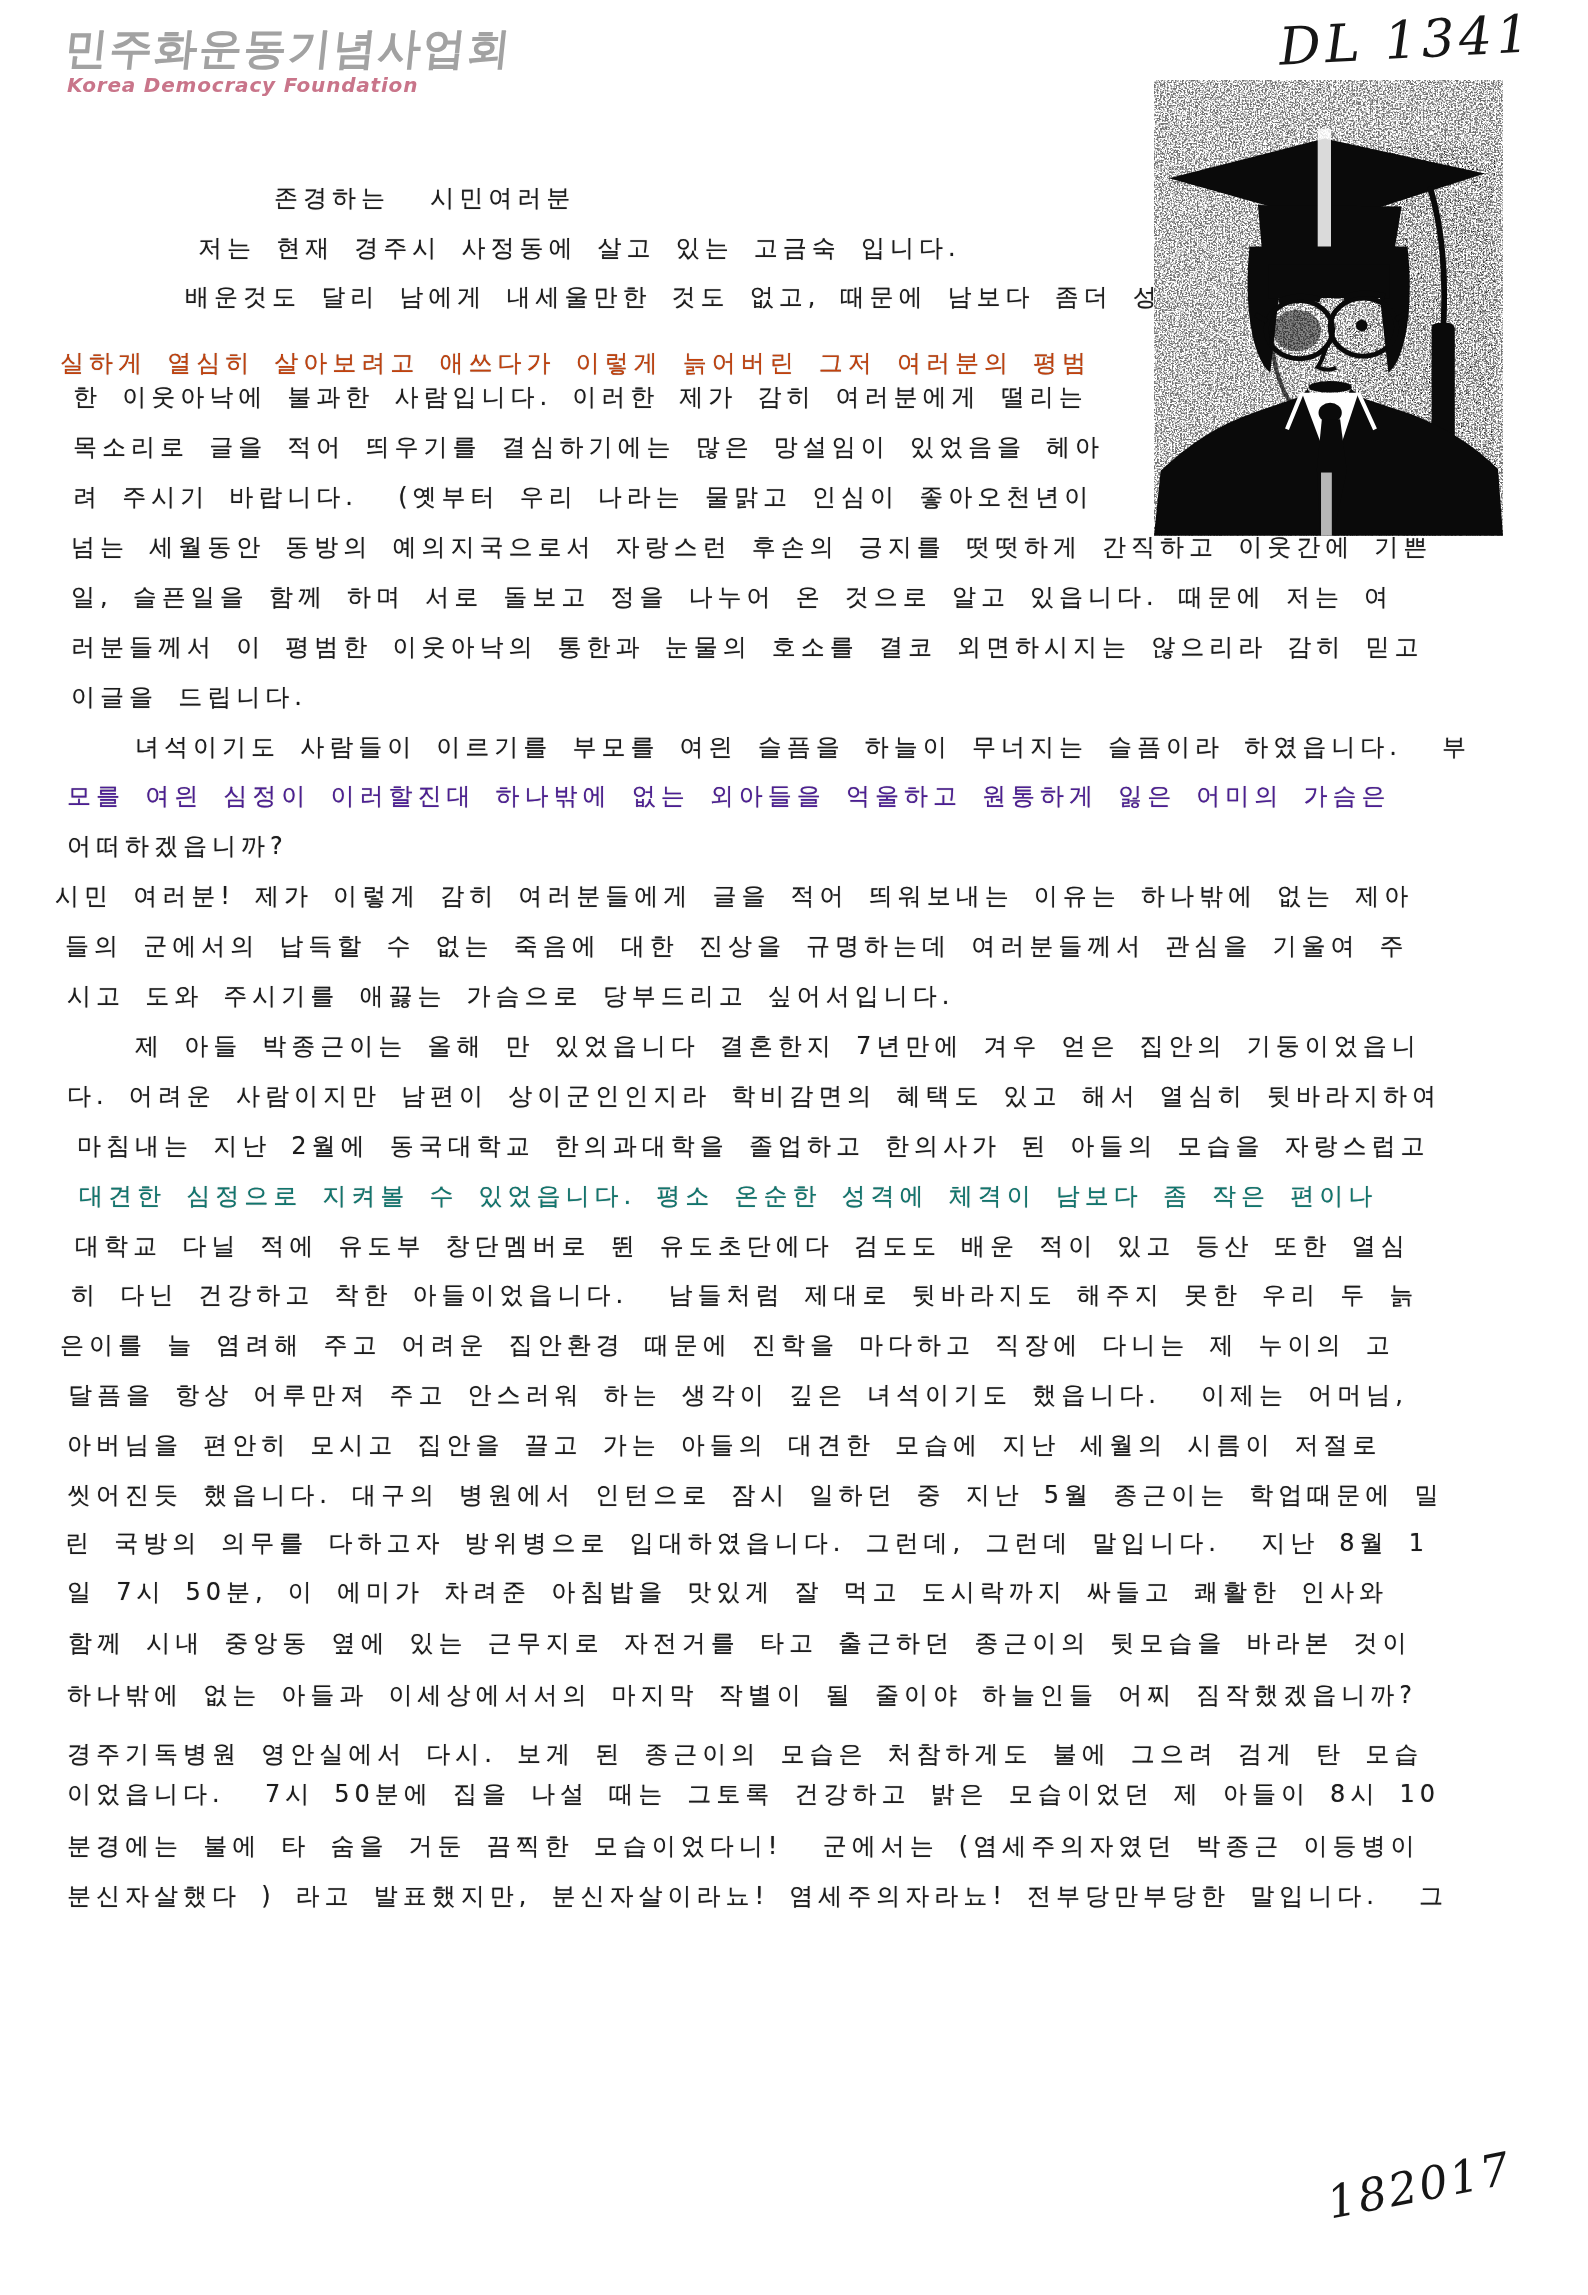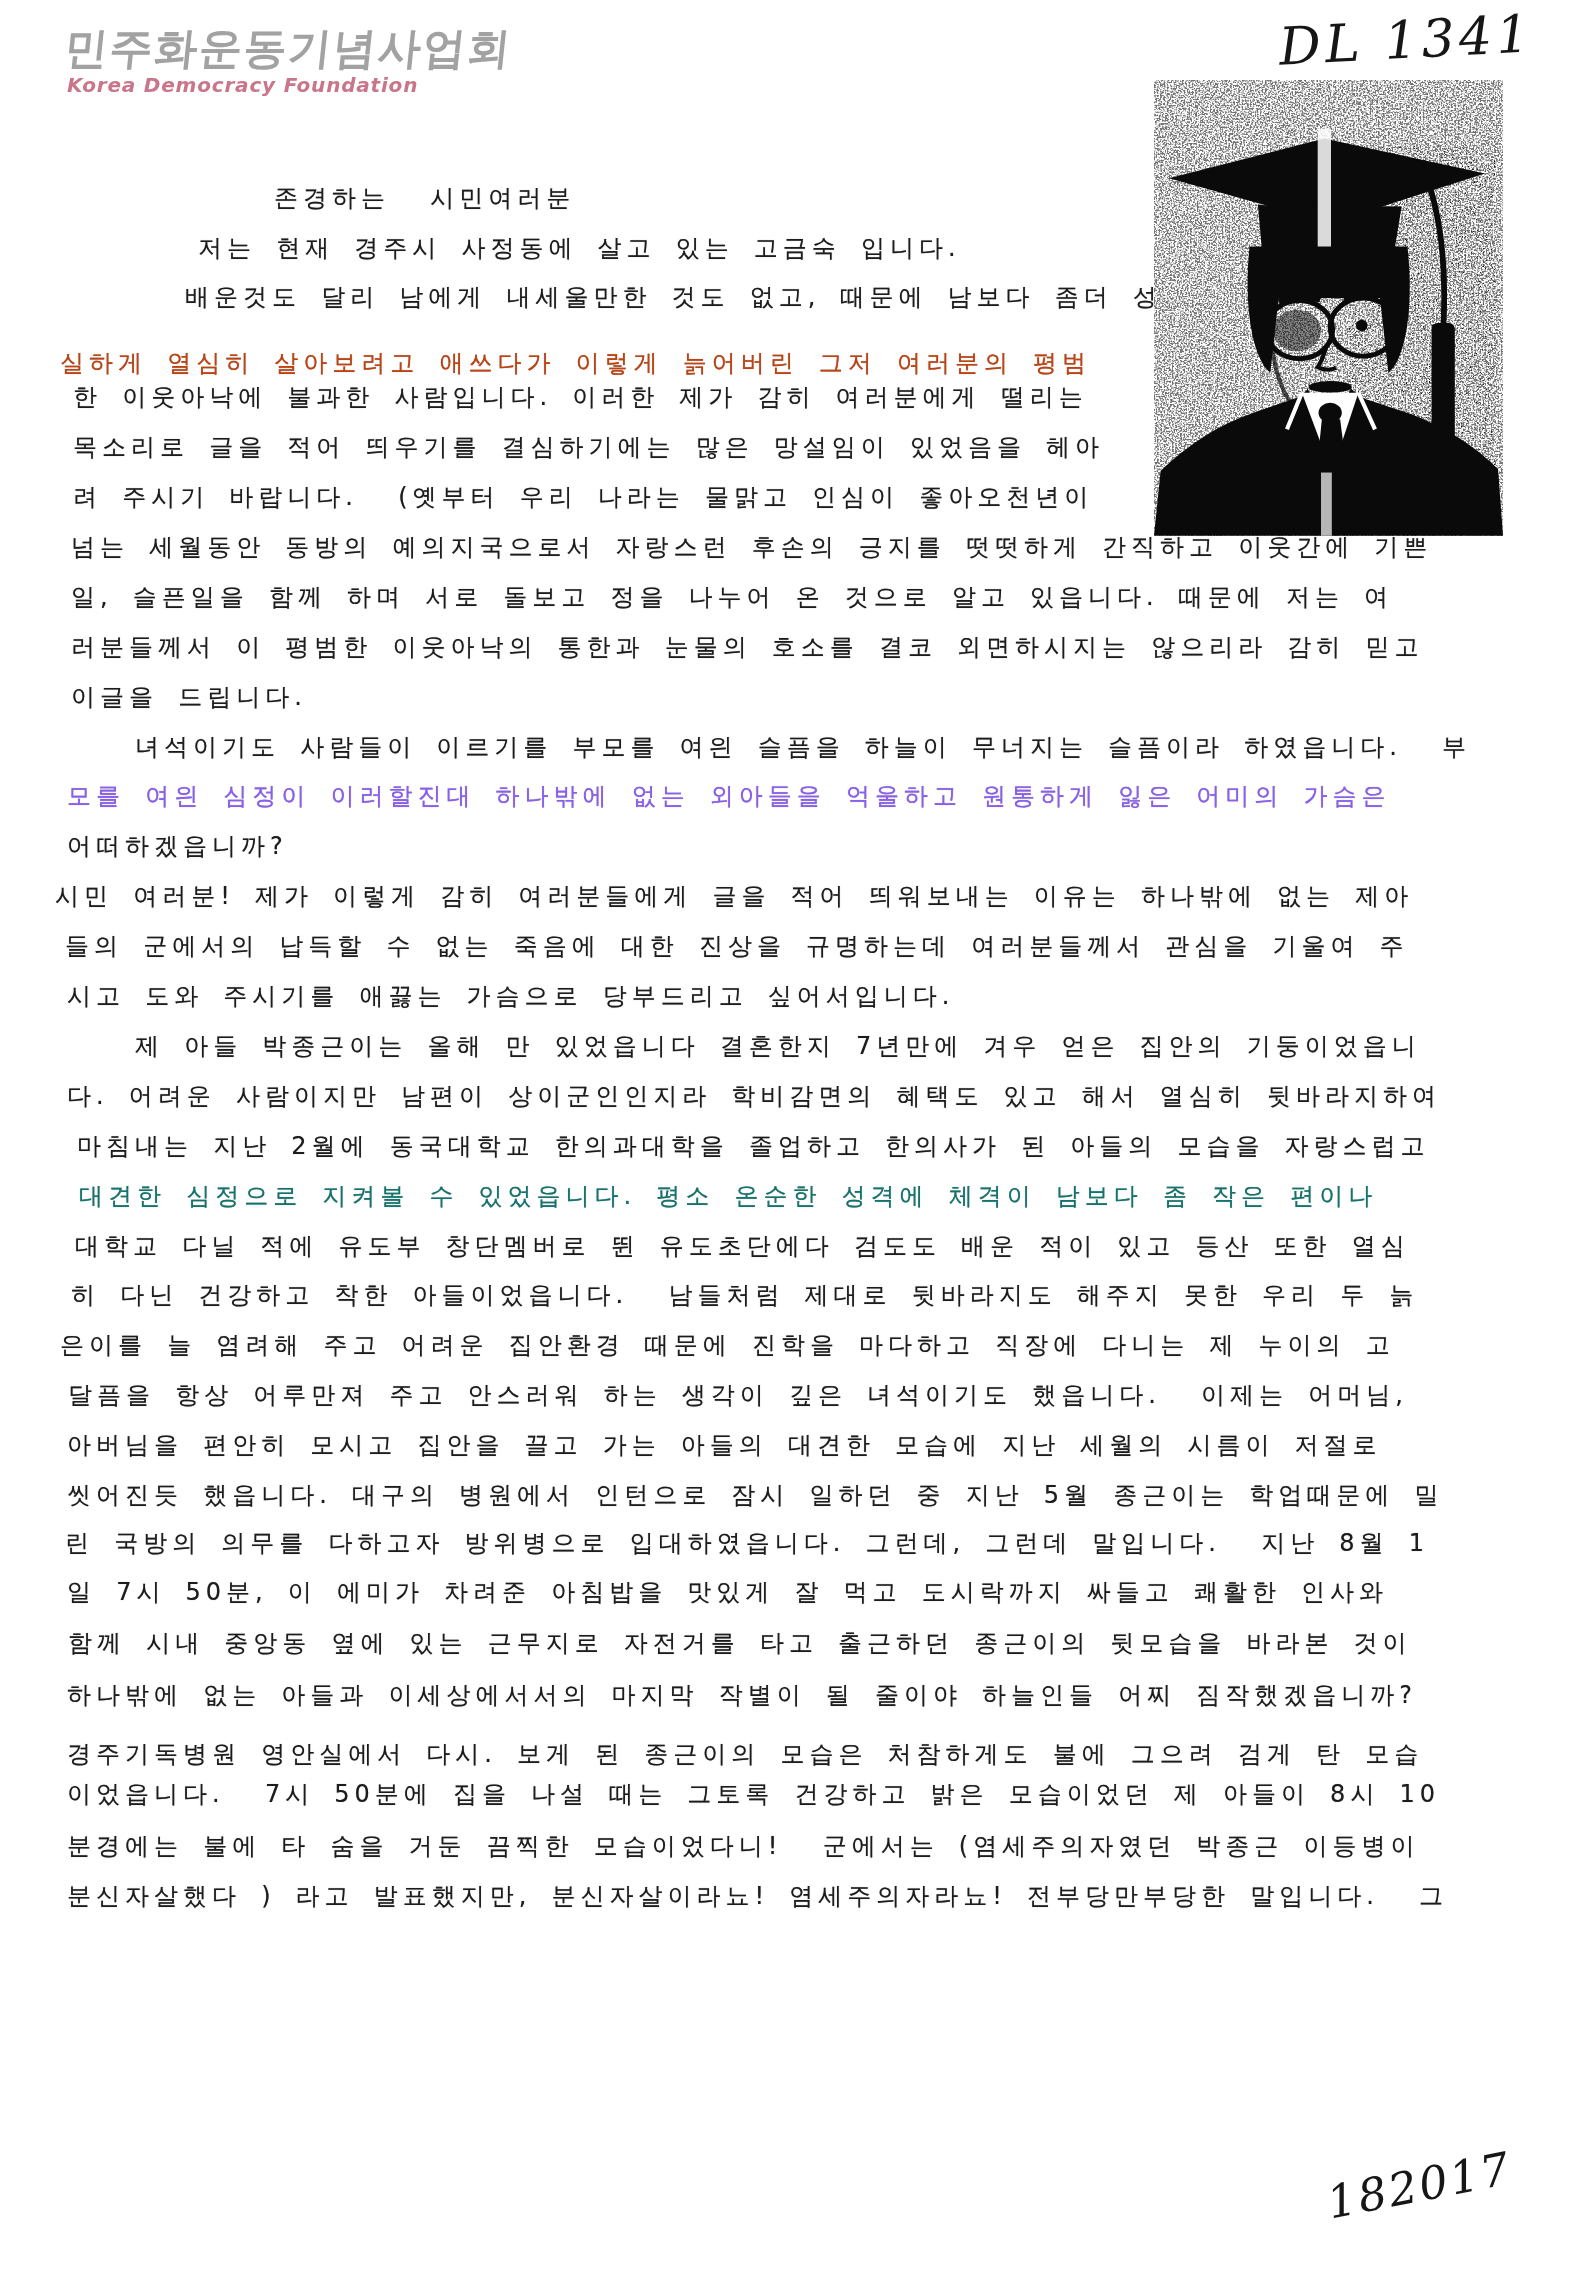--- a/index.html
+++ b/index.html
@@ -87,21 +87,21 @@
       <div class="line" style="left: 185px; top: 299px; color: rgb(28, 28, 28);">배운것도 달리 남에게 내세울만한 것도 없고, 때문에 남보다 좀더 성</div>
       <div class="line" style="left: 60px; top: 349px; color: #c2410c; margin-top: 16px;">실하게 열심히 살아보려고 애쓰다가 이렇게 늙어버린 그저 여러분의 평범</div>
       <div class="line" style="left: 73px; top: 399px; color: rgb(28, 28, 28);">한 이웃아낙에 불과한 사람입니다. 이러한 제가 감히 여러분에게 떨리는</div>
       <div class="line" style="left: 73px; top: 449px; color: rgb(28, 28, 28);">목소리로 글을 적어 띄우기를 결심하기에는 많은 망설임이 있었음을 헤아</div>
       <div class="line" style="left: 73px; top: 499px; color: rgb(28, 28, 28);">려 주시기 바랍니다.  (옛부터 우리 나라는 물맑고 인심이 좋아오천년이</div>
       <div class="line" style="left: 71px; top: 549px; color: rgb(28, 28, 28);">넘는 세월동안 동방의 예의지국으로서 자랑스런 후손의 긍지를 떳떳하게 간직하고 이웃간에 기쁜</div>
       <div class="line" style="left: 71px; top: 599px; color: rgb(28, 28, 28);">일, 슬픈일을 함께 하며 서로 돌보고 정을 나누어 온 것으로 알고 있읍니다. 때문에 저는 여</div>
       <div class="line" style="left: 71px; top: 649px; color: rgb(28, 28, 28);">러분들께서 이 평범한 이웃아낙의 통한과 눈물의 호소를 결코 외면하시지는 않으리라 감히 믿고</div>
       <div class="line" style="left: 71px; top: 699px; color: rgb(28, 28, 28);">이글을 드립니다.</div>
       <div class="line" style="left: 135px; top: 749px; color: rgb(28, 28, 28);">녀석이기도 사람들이 이르기를 부모를 여읜 슬픔을 하늘이 무너지는 슬픔이라 하였읍니다.  부</div>
-      <div class="line" style="left: 67px; top: 798px; color: #8b5cf6;">모를 여읜 심정이 이러할진대 하나밖에 없는 외아들을 억울하고 원통하게 잃은 어미의 가슴은</div>
+      <div class="line" style="left: 67px; top: 798px; color: #4c1d95;">모를 여읜 심정이 이러할진대 하나밖에 없는 외아들을 억울하고 원통하게 잃은 어미의 가슴은</div>
       <div class="line" style="left: 67px; top: 848px; color: rgb(28, 28, 28);">어떠하겠읍니까?</div>
       <div class="line" style="left: 55px; top: 898px; color: rgb(28, 28, 28);">시민 여러분! 제가 이렇게 감히 여러분들에게 글을 적어 띄워보내는 이유는 하나밖에 없는 제아</div>
       <div class="line" style="left: 65px; top: 948px; color: rgb(28, 28, 28);">들의 군에서의 납득할 수 없는 죽음에 대한 진상을 규명하는데 여러분들께서 관심을 기울여 주</div>
       <div class="line" style="left: 67px; top: 998px; color: rgb(28, 28, 28);">시고 도와 주시기를 애끓는 가슴으로 당부드리고 싶어서입니다.</div>
       <div class="line" style="left: 135px; top: 1048px; color: rgb(28, 28, 28);">제 아들 박종근이는 올해 만 있었읍니다 결혼한지 7년만에 겨우 얻은 집안의 기둥이었읍니</div>
       <div class="line" style="left: 67px; top: 1098px; color: rgb(28, 28, 28);">다. 어려운 사람이지만 남편이 상이군인인지라 학비감면의 혜택도 있고 해서 열심히 뒷바라지하여</div>
       <div class="line" style="left: 77px; top: 1148px; color: rgb(28, 28, 28);">마침내는 지난 2월에 동국대학교 한의과대학을 졸업하고 한의사가 된 아들의 모습을 자랑스럽고</div>
       <div class="line" style="left: 79px; top: 1198px; color: #0f766e;">대견한 심정으로 지켜볼 수 있었읍니다. 평소 온순한 성격에 체격이 남보다 좀 작은 편이나</div>
       <div class="line" style="left: 75px; top: 1248px; color: rgb(28, 28, 28);">대학교 다닐 적에 유도부 창단멤버로 뛴 유도초단에다 검도도 배운 적이 있고 등산 또한 열심</div>
       <div class="line" style="left: 71px; top: 1297px; color: rgb(28, 28, 28);">히 다닌 건강하고 착한 아들이었읍니다.  남들처럼 제대로 뒷바라지도 해주지 못한 우리 두 늙</div>

